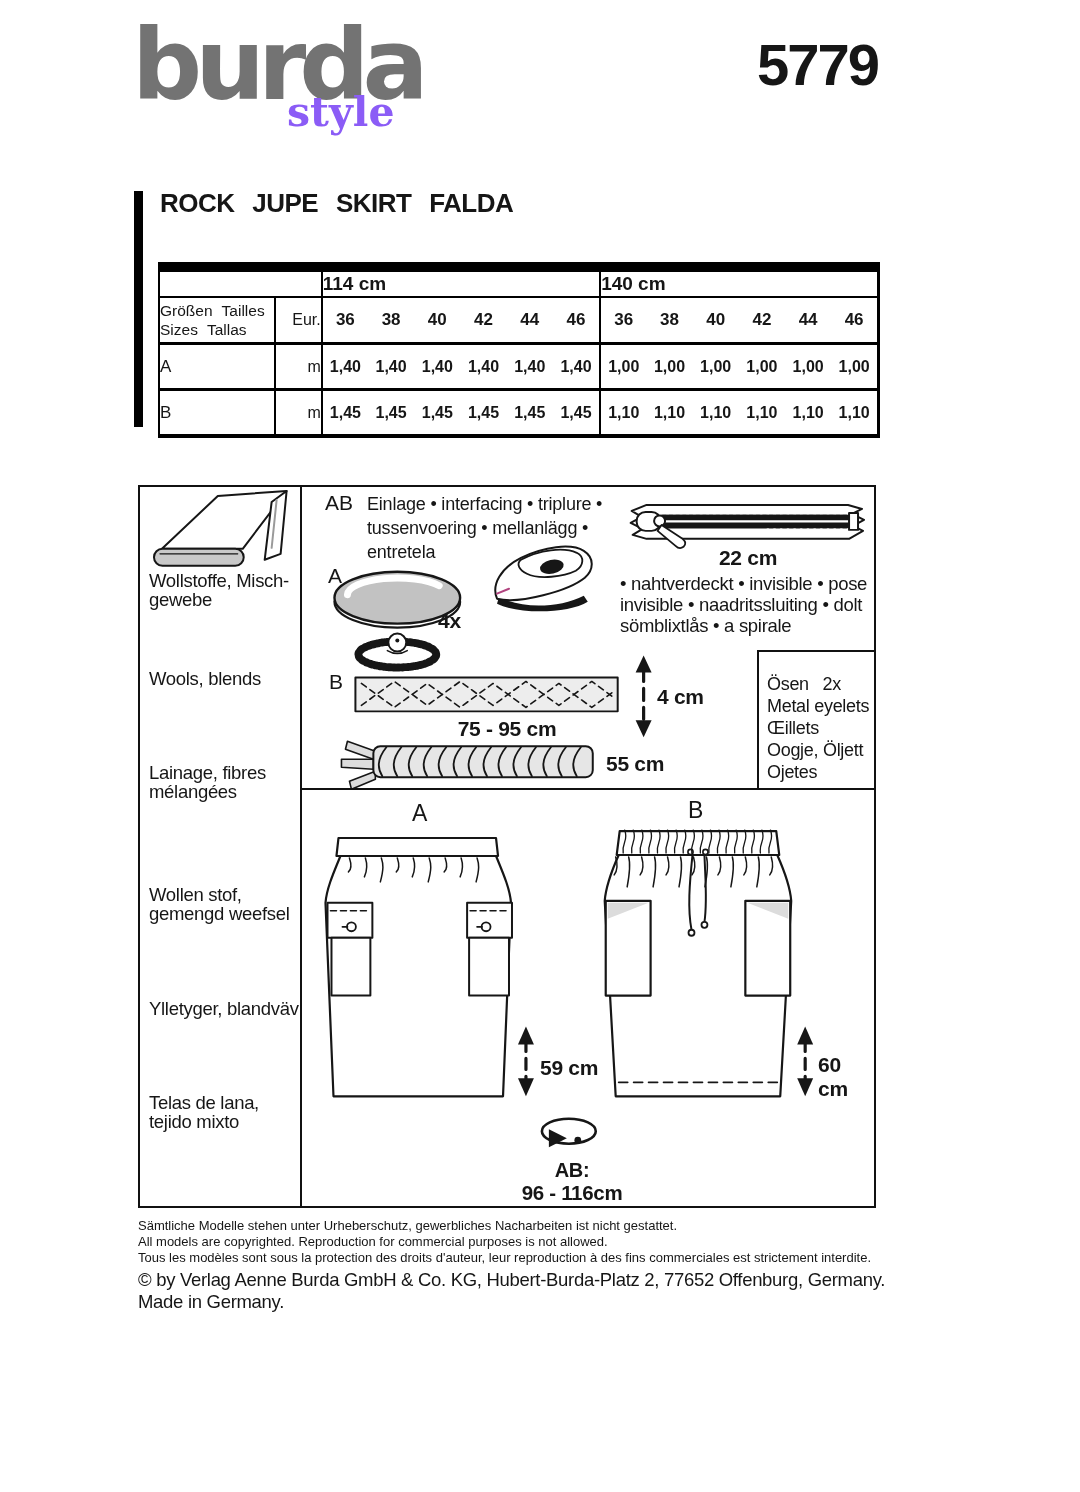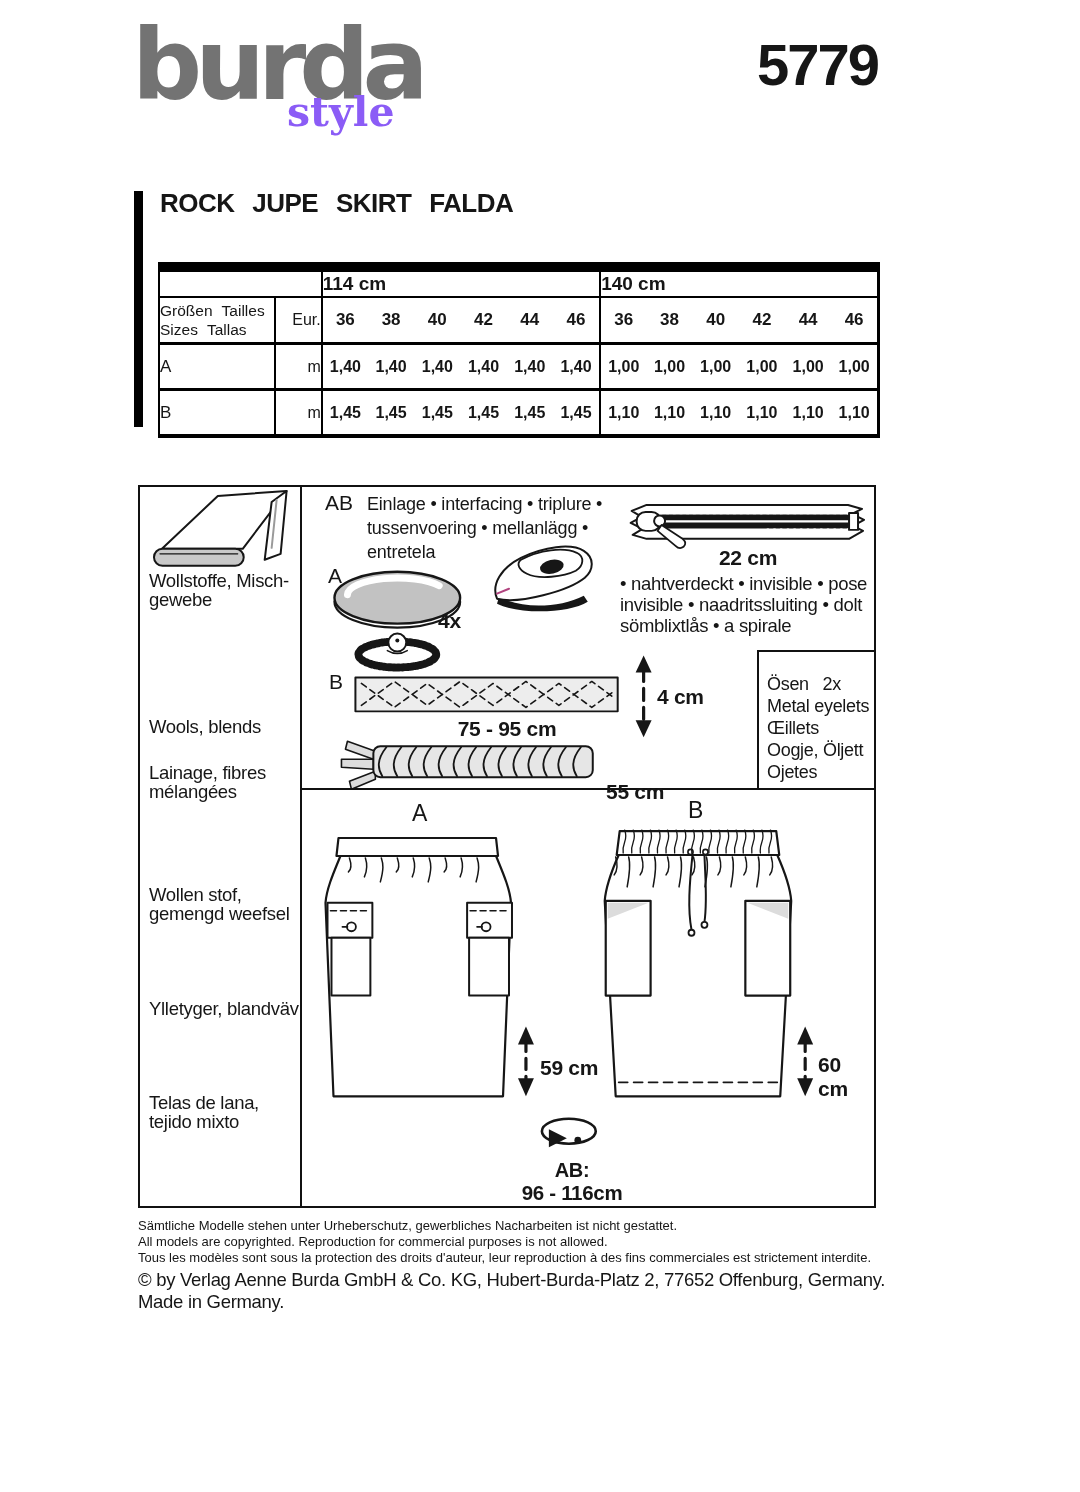--- a/index.html
+++ b/index.html
@@ -35,21 +35,21 @@
   .c-ab{font-size:17px;padding-left:8px;}
   
   .panel{left:138px;top:485px;width:738px;height:723px;border:2px solid #111;box-sizing:border-box;}
   .panel .abs{position:absolute;}
   .v-div{left:160px;top:0;width:2px;height:719px;background:#111;}
   .h-div{left:162px;top:301px;width:574px;height:2px;background:#111;}
   .eyelet-vdiv{left:617px;top:163px;width:2px;height:140px;background:#111;}
   .eyelet-hdiv{left:617px;top:163px;width:119px;height:2px;background:#111;}
   svg.illus{left:-2px;top:-2px;width:738px;height:723px;pointer-events:none;}
   .fab{left:9px;width:155px;font-size:18.5px;line-height:19px;letter-spacing:-.3px;}
-  .fab1{top:84px;}.fab2{top:182px;margin-top:48px;}.fab3{top:276px;}.fab4{top:398px;}.fab5{top:512px;}.fab6{top:606px;}
+  .fab1{top:84px;}.fab2{top:182px;}.fab3{top:276px;}.fab4{top:398px;}.fab5{top:512px;}.fab6{top:606px;}
   .lbl{font-size:21px;}
   .dim{font-weight:700;font-size:21px;letter-spacing:-.3px;}
   .notion-text{font-size:18px;line-height:24px;letter-spacing:-.2px;white-space:nowrap;}
   .zip-text{font-size:18.5px;line-height:21px;letter-spacing:-.3px;white-space:nowrap;}
   .eyelets{font-size:18px;line-height:22px;letter-spacing:-.3px;}
   .eyelets .row1{display:flex;justify-content:space-between;width:74px;}
   .ctr{text-align:center;}
   
   .footer{left:138px;top:1218px;width:780px;}
   .footer .fl{font-size:13px;line-height:15.8px;}
@@ -335,21 +335,21 @@
     <div class="abs dim" style="left:298px;top:122px;">4x</div>
     <div class="abs dim ctr" style="left:563px;top:59px;width:90px;">22 cm</div>
     <div class="abs zip-text" style="left:480px;top:86px;">
       <div>• nahtverdeckt • invisible • pose</div>
       <div>invisible • naadritssluiting • dolt</div>
       <div>sömblixtlås  • a spirale</div>
     </div>
     <div class="abs lbl" style="left:189px;top:183px;">B</div>
     <div class="abs dim" style="left:517px;top:198px;">4 cm</div>
     <div class="abs dim ctr" style="left:282px;top:230px;width:170px;">75 - 95 cm</div>
-    <div class="abs dim" style="left:466px;top:265px;margin-top:28px;">55 cm</div>
+    <div class="abs dim" style="left:466px;top:265px;">55 cm</div>
     <div class="abs eyelets" style="left:627px;top:186px;">
       <div class="row1">
         <span>Ösen</span>
         <span>2x</span>
       </div>
       <div>Metal eyelets</div>
       <div>Œillets</div>
       <div>Oogje, Öljett</div>
       <div>Ojetes</div>
     </div>

